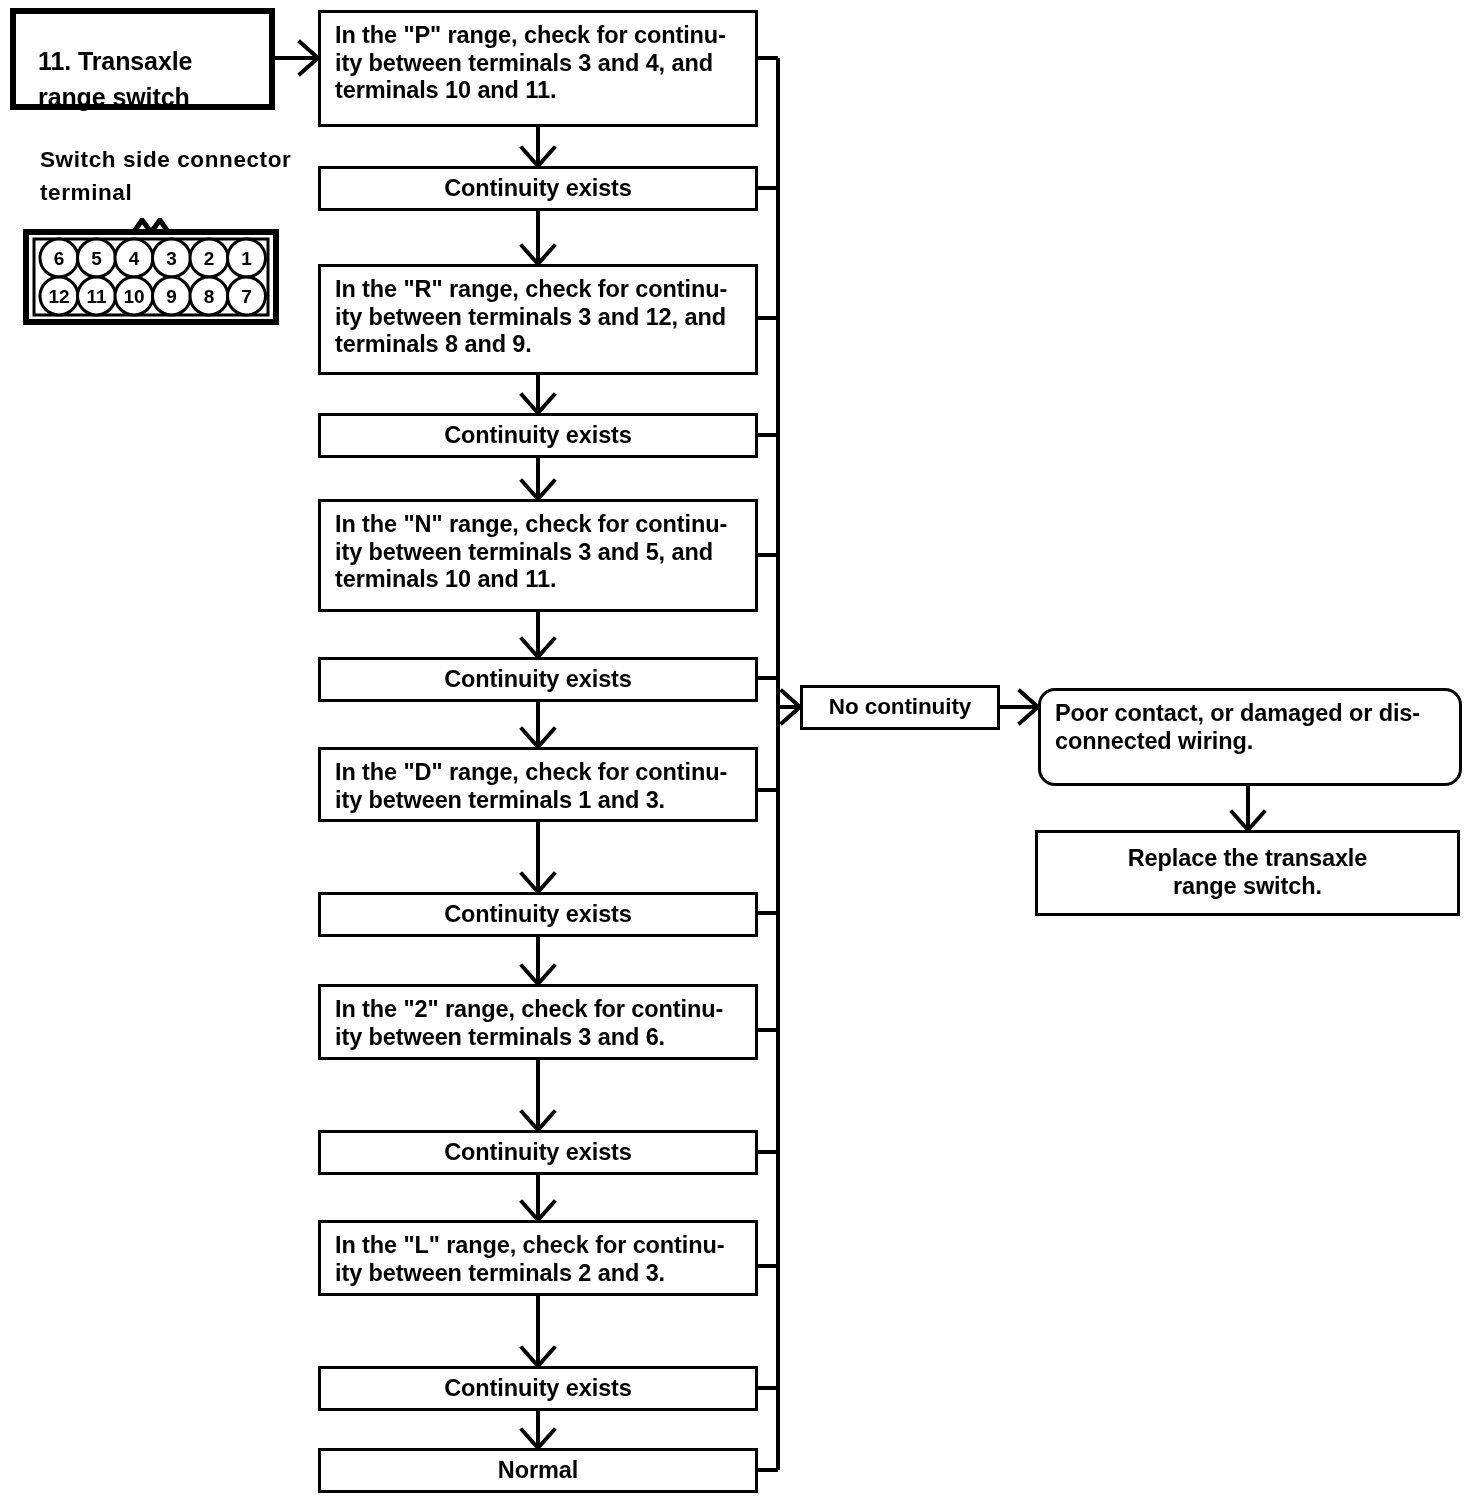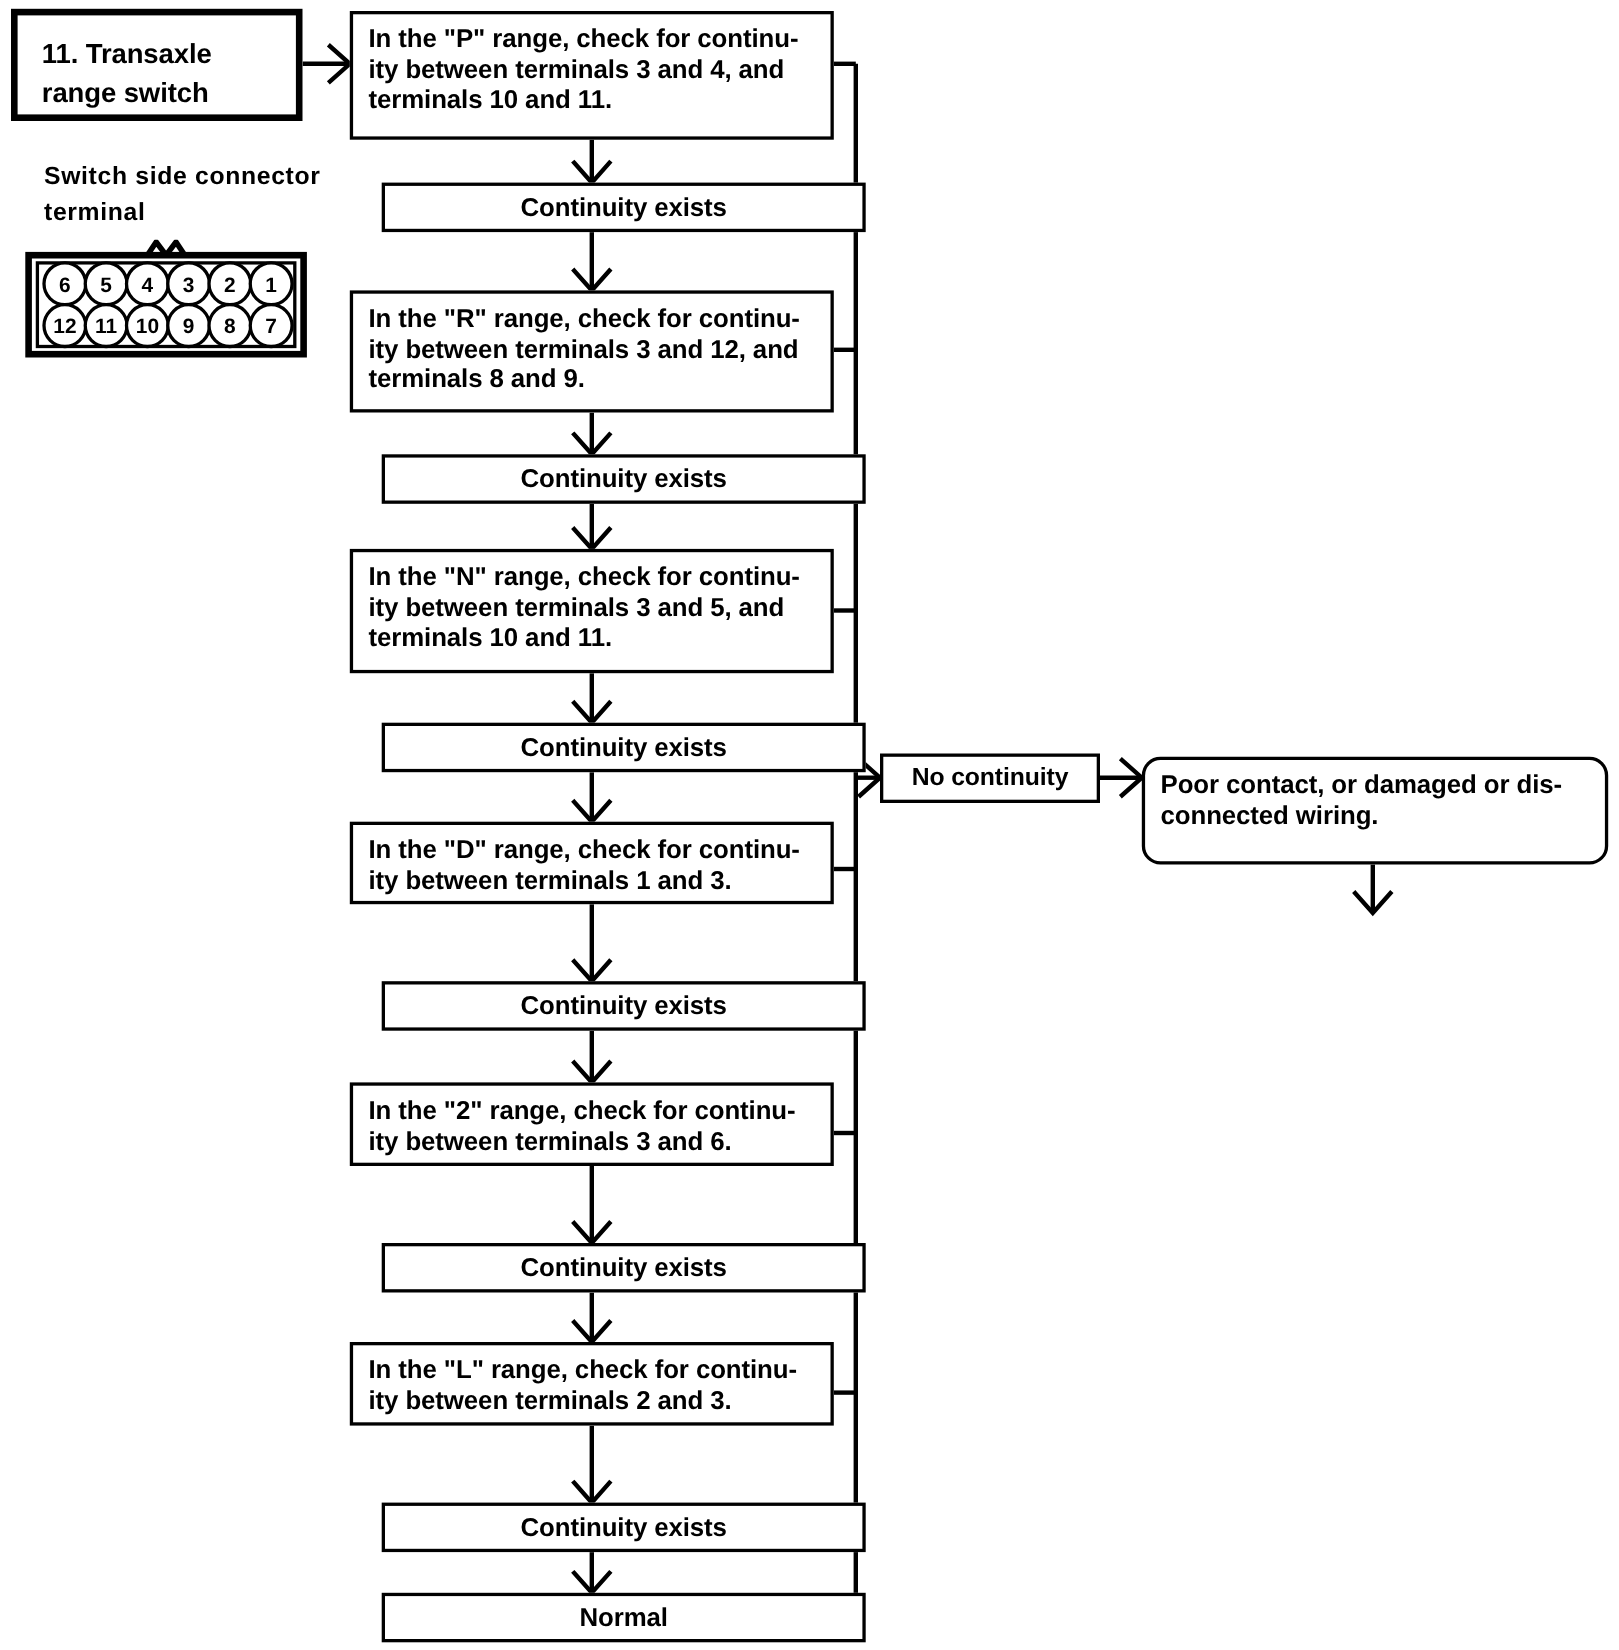--- a/index.html
+++ b/index.html
@@ -43,26 +43,25 @@
     text-align: left;
     padding: 9px 10px 6px 14px;
     font-size: 23.5px;
   }
   .box.center-text {
     text-align: center;
     font-size: 23.5px;
     display: flex;
     align-items: center;
     justify-content: center;
-    margin-left: 29px;
   }
   .box.title-box {
     text-align: left;
     font-size: 25px;
-    padding: 17px 10px 10px 22px;
+    padding: 29px 10px 10px 22px;
     line-height: 1.45;
   }
   .box.small-center {
     text-align: center;
     font-size: 22.5px;
     display: flex;
     align-items: center;
     justify-content: center;
   }
 
@@ -269,14 +268,18 @@
 
   <div class="box center-text" style="left:318px; top:1448px; width:440px; height:45px;">
     <span class="txt">Normal</span>
   </div>
 
   <div class="box left-text" style="left:1038px; top:688px; width:424px; height:98px;border-radius:17px;">
     <span class="txt">Poor contact, or damaged or dis-
 connected wiring.</span>
   </div>
 
+  <div class="box center-text" style="left:1035px; top:830px; width:425px; height:86px; text-align:center;">
+    <span class="txt" style="text-align:center;">Replace  the  transaxle
+range switch.</span>
+  </div>
 
 </div>
 
 </body></html>

